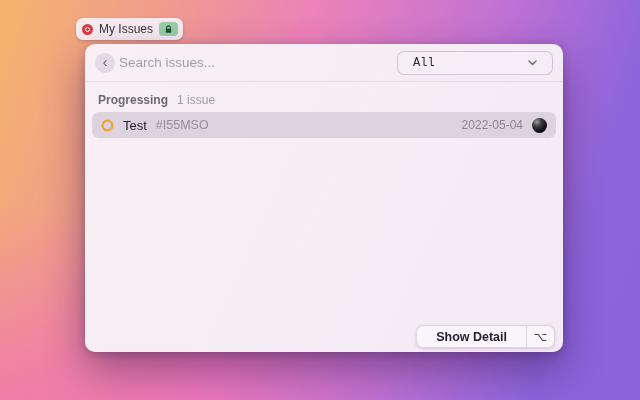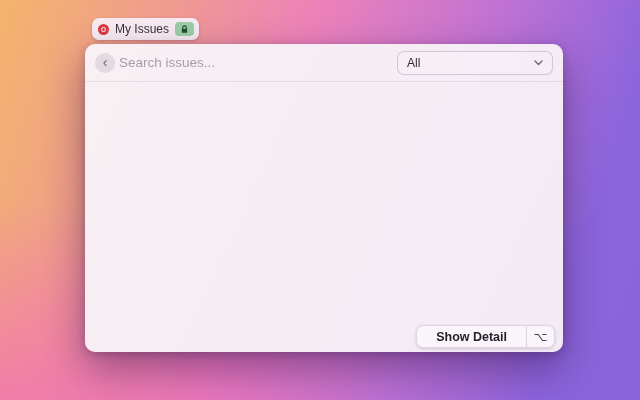--- a/index.html
+++ b/index.html
@@ -10,21 +10,21 @@
   }
   .bg {
     position: absolute; inset: 0;
     background:
       radial-gradient(110% 90% at 0% 100%, rgba(240, 95, 195, 0.55) 0%, rgba(240, 95, 195, 0) 55%),
       linear-gradient(108deg, #f4b46c 0%, #f09b8f 22%, #ec81ba 42%, #bf72d4 66%, #8d65dc 86%, #8a63da 100%);
   }
 
   
   .tab {
-    position: absolute; left: 92px; top: 18px; height: 22px;
+    position: absolute; left: 76px; top: 18px; height: 22px;
     display: flex; align-items: center; gap: 6px;
     padding: 0 5px 0 6px;
     background: rgba(246, 239, 245, 0.95);
     border-radius: 7px;
     box-shadow: 0 1px 3px rgba(60, 20, 80, 0.25);
   }
   .tab-appicon {
     width: 11px; height: 11px; border-radius: 50%;
     background: #de3a42;
     display: flex; align-items: center; justify-content: center;
@@ -69,22 +69,23 @@
     border: none; outline: none; background: transparent;
     font-family: "Liberation Sans", sans-serif;
     font-size: 13.5px; color: #39323f;
   }
   .search-input::placeholder { color: #a59caa; }
   .filter {
     width: 156px; height: 24px; flex: 0 0 auto;
     border: 1px solid rgba(120, 90, 130, 0.28);
     border-radius: 7px;
     display: flex; align-items: center; justify-content: space-between;
-    padding: 0 9px; cursor: pointer;
+    padding: 0 15px; cursor: pointer;
     background: rgba(255, 255, 255, 0.12);
+    font-family: Liberation Mono, monospace;
   }
   .filter-value { font-size: 12px; font-weight: 500; color: #2e2833; }
 
   .section-hd {
     margin: 11px 13px 0; height: 14px;
     display: flex; align-items: center; gap: 9px;
   }
   .section-title { font-size: 12px; font-weight: 700; color: #6e6675; }
   .section-count { font-size: 12px; color: #a29aa8; }
 
@@ -149,20 +150,34 @@
     </div>
     <input class="search-input" type="text" placeholder="Search issues..." style="">
     <div class="filter">
       <span class="filter-value">All</span>
       <svg class="icon-svg" width="9" height="6" viewBox="0 0 9 6">
         <polyline points="1,1 4.5,4.5 8,1" fill="none" stroke="#6d6473" stroke-width="1.4" stroke-linecap="round" stroke-linejoin="round"></polyline>
       </svg>
     </div>
   </div>
 
+  <div class="section-hd">
+    <span class="section-title">Progressing</span>
+    <span class="section-count">1 issue</span>
+  </div>
 
+  <div class="list-row">
+    <svg class="icon-svg" width="13" height="13" viewBox="0 0 14 14">
+      <circle cx="7" cy="7" r="5.2" fill="none" stroke="#f0a12b" stroke-width="2.4" stroke-dasharray="2.7 2.1" stroke-linecap="round"></circle>
+    </svg>
+    <span class="row-title">Test</span>
+    <span class="row-id">#I55MSO</span>
+    <span class="row-spacer"></span>
+    <span class="row-date">2022-05-04</span>
+    <span class="avatar"></span>
+  </div>
 
   <div class="footer-btn">
     <span class="footer-label">Show Detail</span>
     <span class="footer-key">⌥</span>
   </div>
 
 </div>
 
 </body></html>

